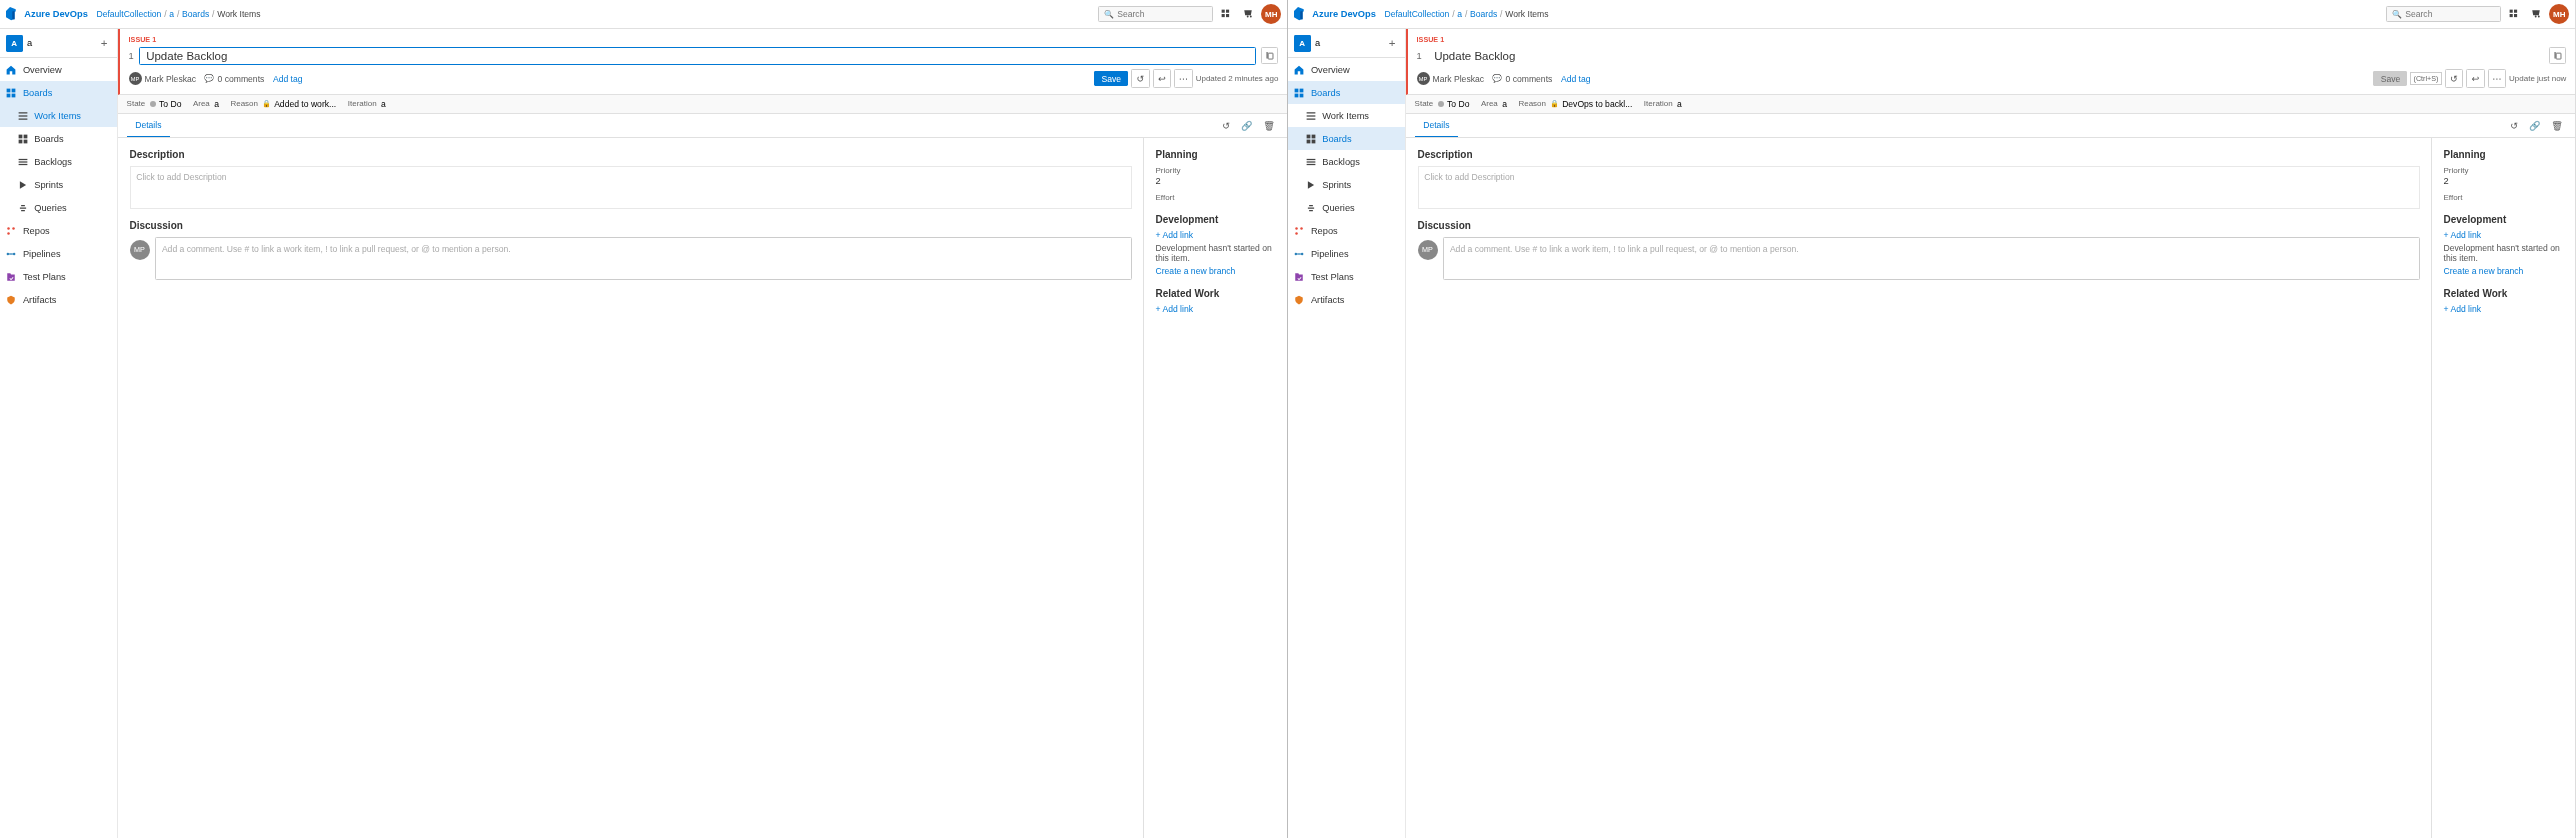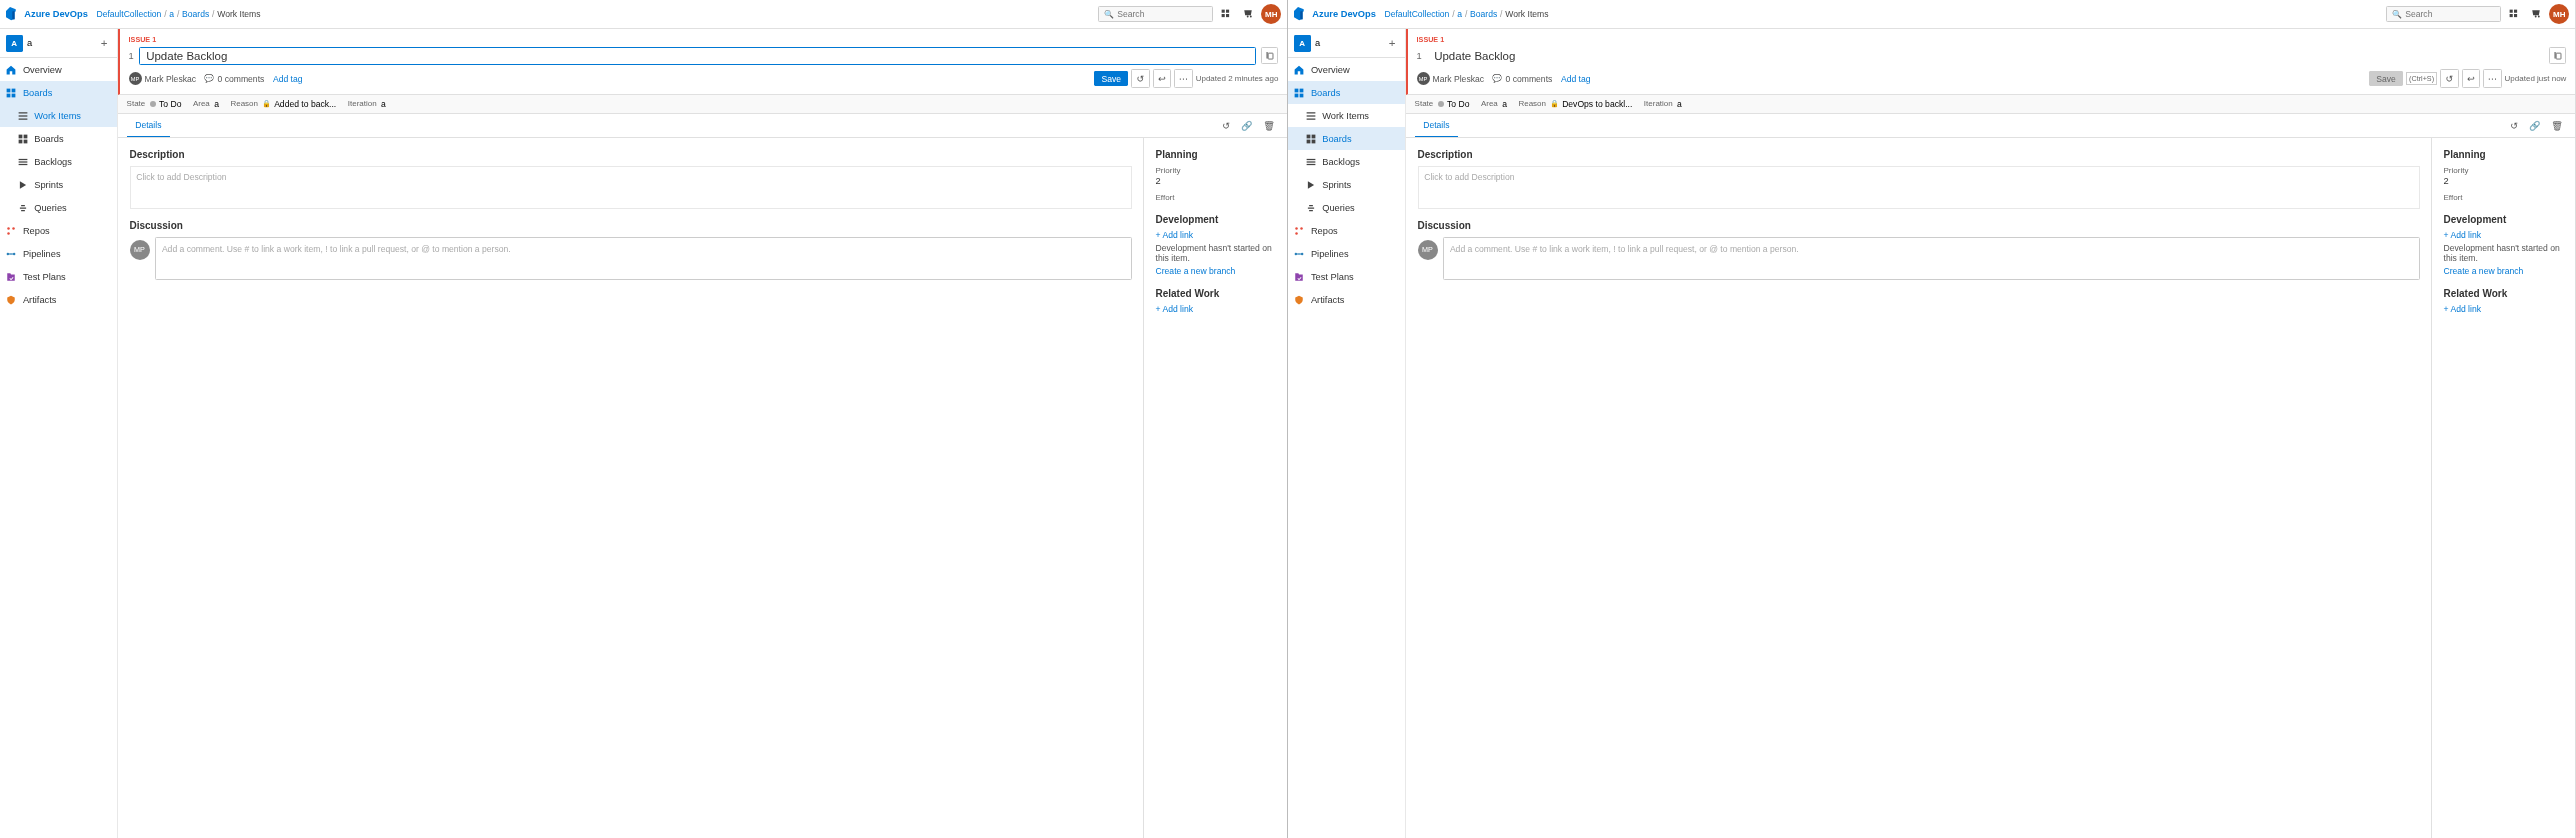--- a/index.html
+++ b/index.html
@@ -208,21 +208,21 @@
             <div style="display: flex; align-items: center; gap: 4.3px;">
               <span style="color: rgb(102, 102, 102); font-size: 8px;">Area</span>
               <div style="display: flex; align-items: center; gap: 2.9px; cursor: pointer;">
                 <span>a</span>
               </div>
             </div>
             <div style="display: flex; align-items: center; gap: 4.3px;">
               <span style="color: rgb(102, 102, 102); font-size: 8px;">Reason</span>
               <div style="display: flex; align-items: center; gap: 2.9px; cursor: pointer;">
                 <span style="font-size: 7.2px; color: rgb(102, 102, 102);">🔒</span>
-                <span>Added to back...</span>
+                <span>Added to work...</span>
               </div>
             </div>
             <div style="display: flex; align-items: center; gap: 4.3px;">
               <span style="color: rgb(102, 102, 102); font-size: 8px;">Iteration</span>
               <div style="display: flex; align-items: center; gap: 2.9px; cursor: pointer;">
                 <span>a</span>
               </div>
             </div>
           </div>
           <div style="display: flex; align-items: center; padding: 0px 8.6px; background: rgb(255, 255, 255); border-bottom: 0.7px solid rgb(224, 224, 224); flex-shrink: 0;">
@@ -433,21 +433,21 @@
                 <span style="font-size:8px;">💬</span>
                 <span>0 comments</span>
               </div>
               <span style="color: rgb(0, 120, 212); cursor: pointer;">Add tag</span>
               <div style="display: flex; align-items: center; gap: 2.9px; margin-left: auto;">
                 <button style="background: rgb(204, 204, 204); color: rgb(102, 102, 102); border: none; padding: 2.9px 7.2px; cursor: pointer; font-size: 8.6px; border-radius: 1.4px;">Save</button>
                 <span style="font-size: 7.2px; color: rgb(102, 102, 102); border: 0.7px solid rgb(204, 204, 204); padding: 0.7px 2.2px; border-radius: 0;">(Ctrl+S)</span>
                 <div style="width: 18.6px; height: 18.6px; border: 0.7px solid rgb(204, 204, 204); background: rgb(255, 255, 255); cursor: pointer; display: flex; align-items: center; justify-content: center; font-size: 9.3px; color: rgb(85, 85, 85); border-radius: 1.4px;">↺</div>
                 <div style="width: 18.6px; height: 18.6px; border: 0.7px solid rgb(204, 204, 204); background: rgb(255, 255, 255); cursor: pointer; display: flex; align-items: center; justify-content: center; font-size: 9.3px; color: rgb(85, 85, 85); border-radius: 1.4px;">↩</div>
                 <div style="width: 18.6px; height: 18.6px; border: 0.7px solid rgb(204, 204, 204); background: rgb(255, 255, 255); cursor: pointer; display: flex; align-items: center; justify-content: center; font-size: 9.3px; color: rgb(85, 85, 85); border-radius: 1.4px;">⋯</div>
-                <span style="font-size: 8px; color: rgb(102, 102, 102); white-space: nowrap;">Updated just now</span>
+                <span style="font-size: 8px; color: rgb(102, 102, 102); white-space: nowrap;">Update just now</span>
               </div>
             </div>
           </div>
           <div style="display: flex; align-items: center; gap: 11.5px; padding: 4.3px 8.6px; background: rgb(249, 249, 249); border-bottom: 0.7px solid rgb(224, 224, 224); font-size: 8.6px; flex-shrink: 0; flex-wrap: wrap;">
             <div style="display: flex; align-items: center; gap: 4.3px;">
               <span style="color: rgb(102, 102, 102); font-size: 8px;">State</span>
               <div style="display: flex; align-items: center; gap: 2.9px; cursor: pointer;">
                 <span style="width: 6.5px; height: 6.5px; border-radius: 50%; background: rgb(170, 170, 170); display: inline-block;"></span>
                 <span>To Do</span>
               </div>

